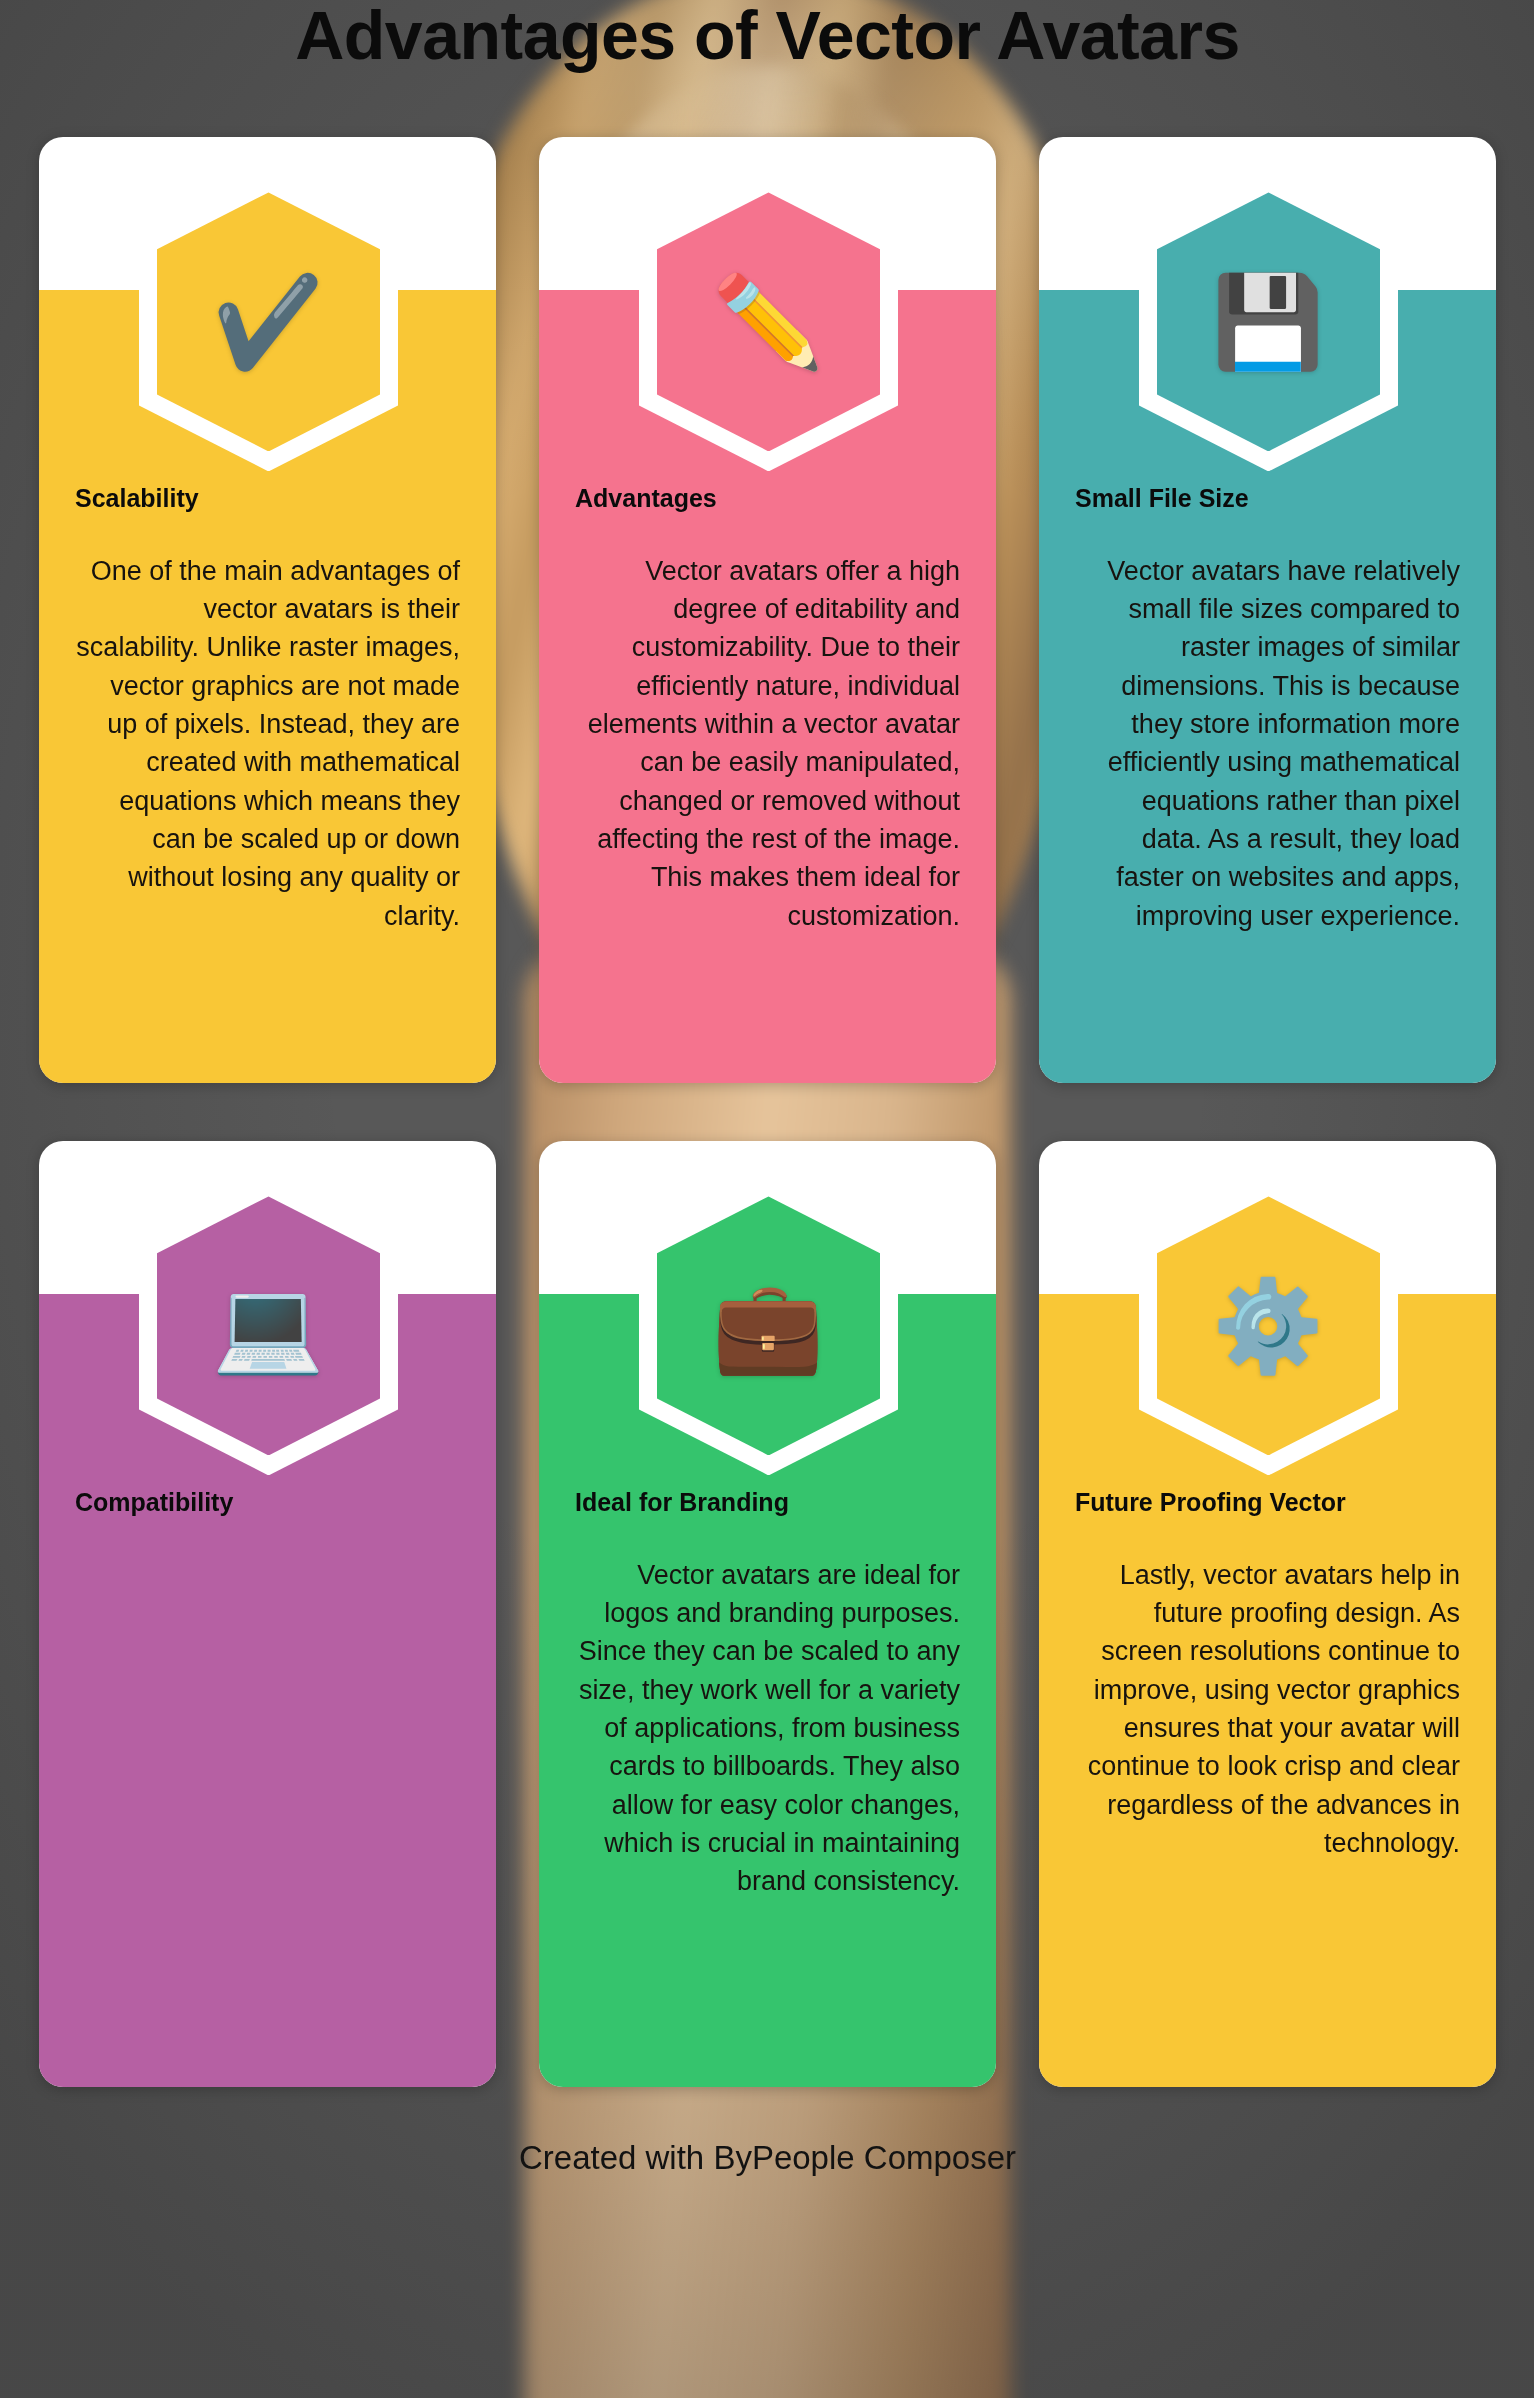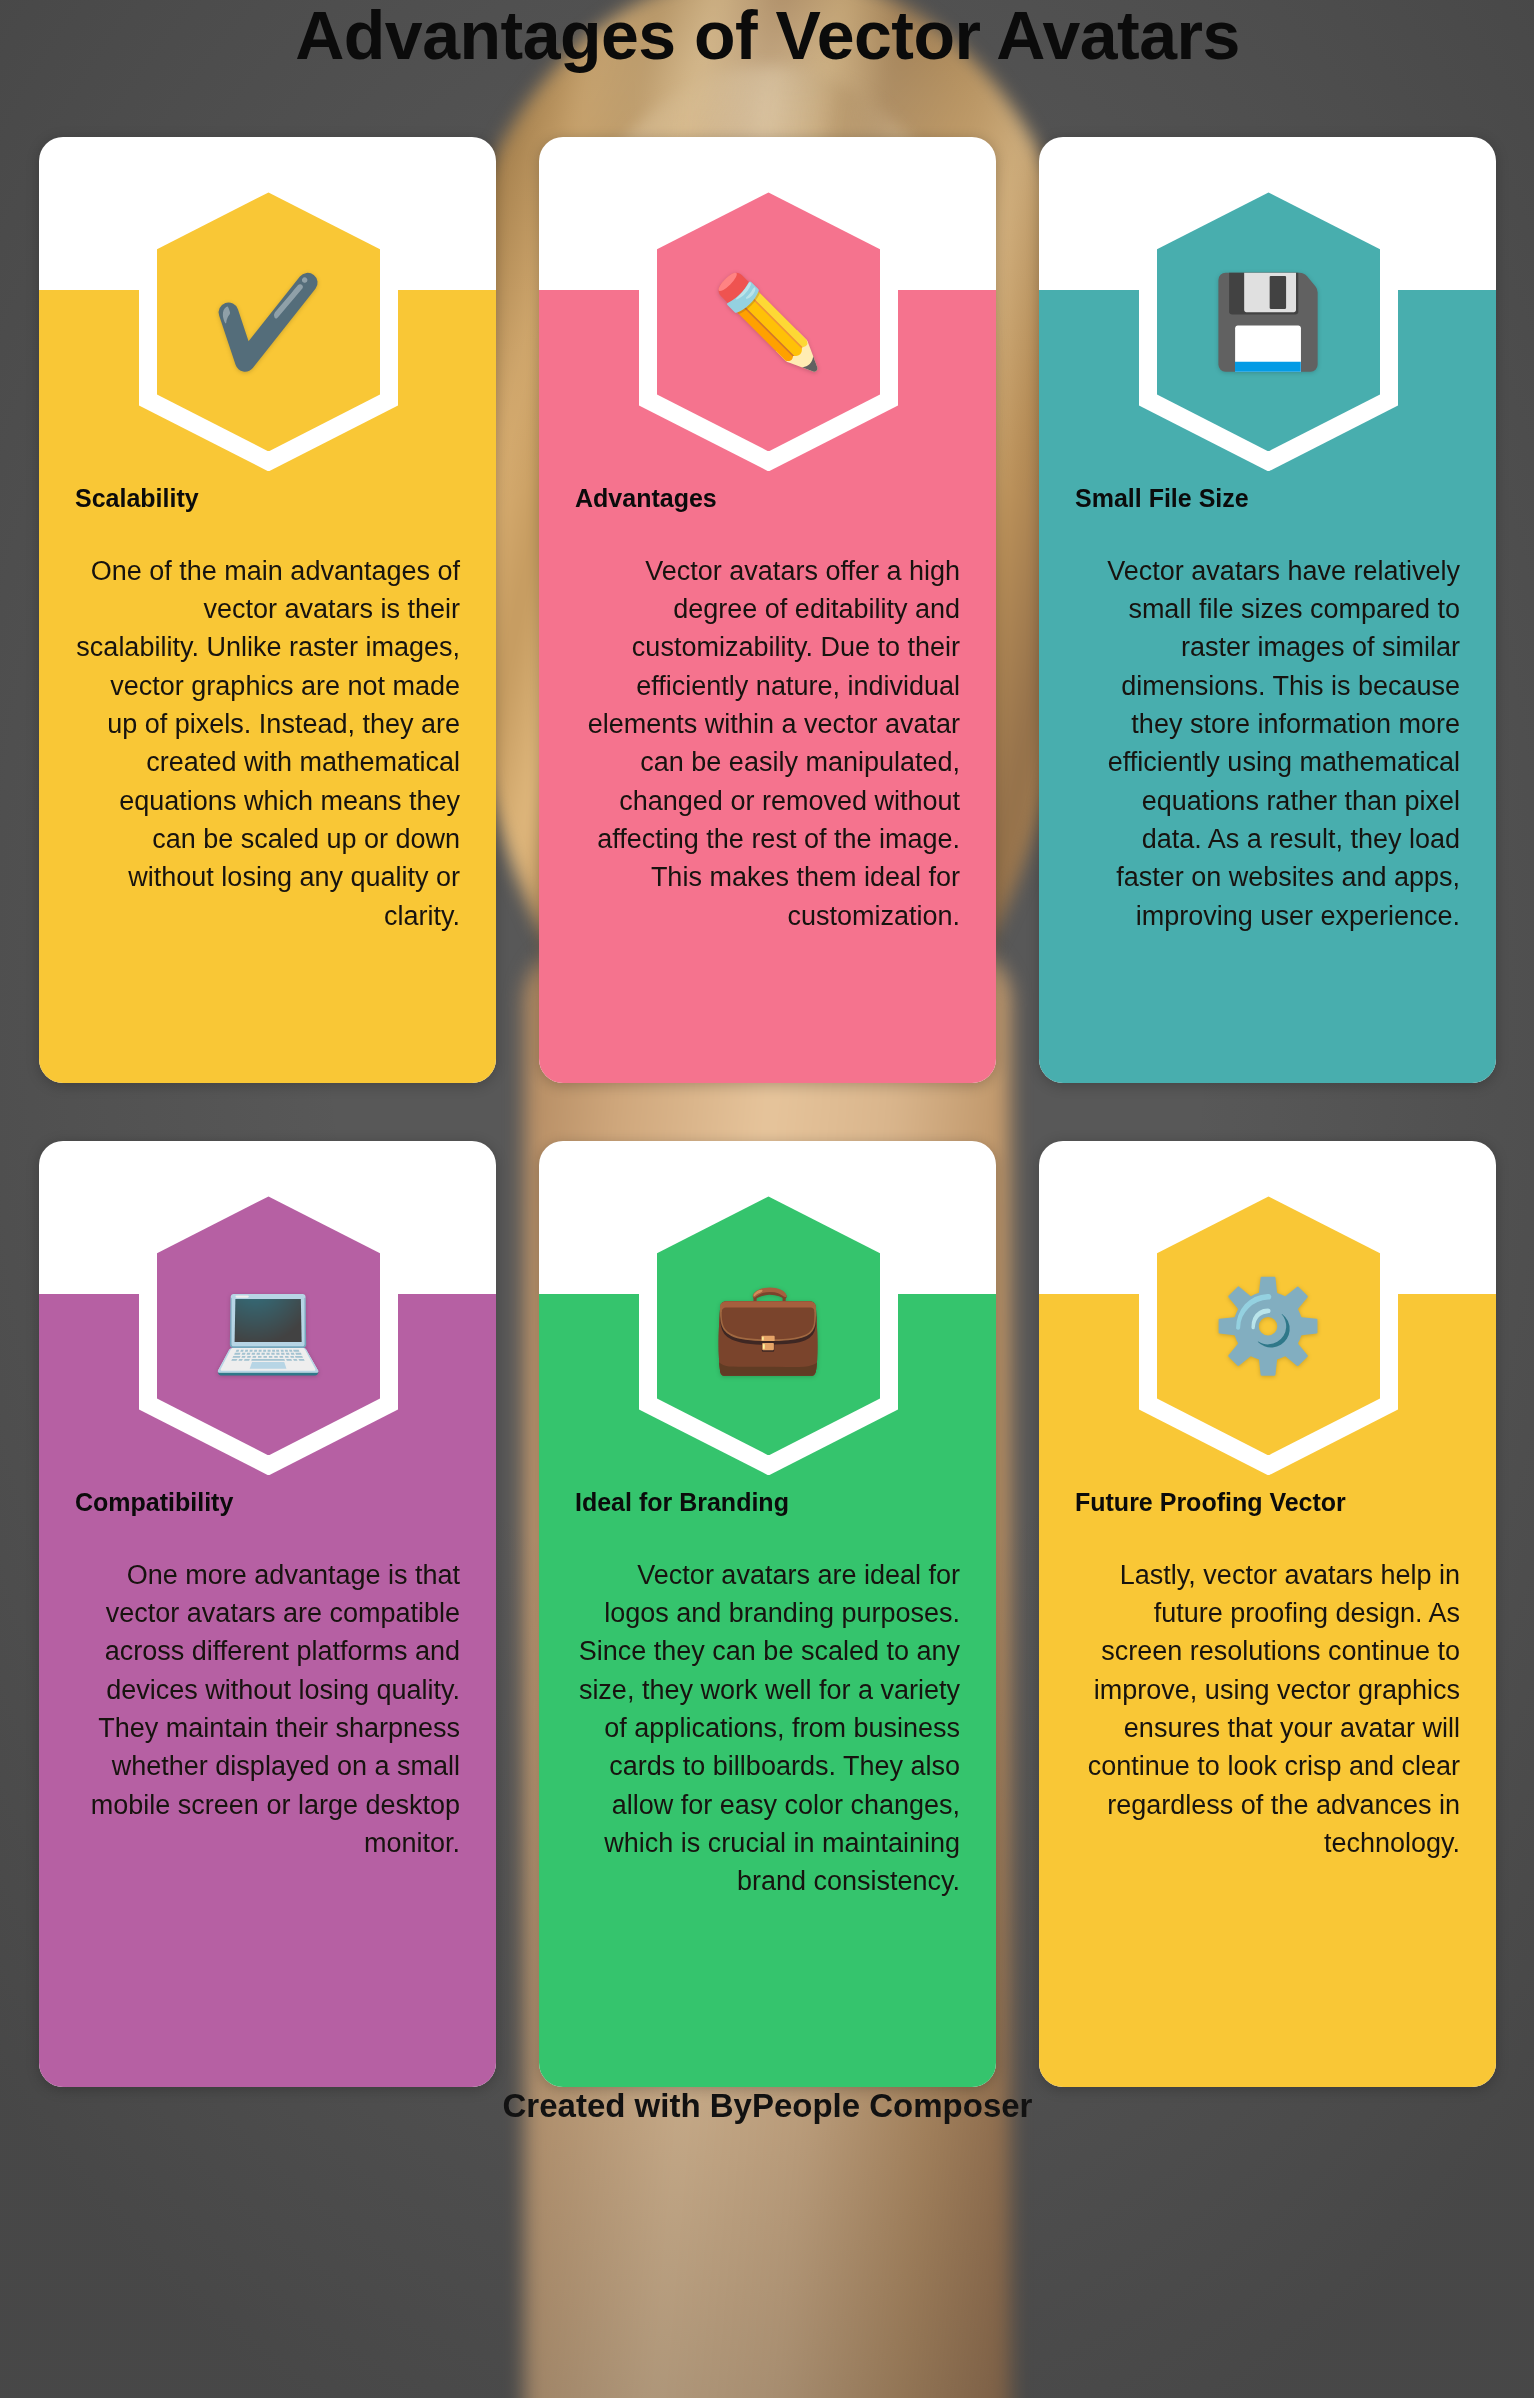--- a/index.html
+++ b/index.html
@@ -180,23 +180,23 @@
   .card-desc {
     margin-top: 39px;
     font-size: 27px;
     line-height: 1.42;
     color: #17130f;
     text-align: right;
   }
 
   #footer {
     text-align: center;
+    margin-top: 52px;
     font-size: 33px;
     color: #121212;
-    font-weight: bold;
   }
 
   
 </style>
 </head>
 <body style="background: rgb(87, 87, 87);">
 
 <div id="bg-photo">
   <div class="flat"></div>
   <div class="hair"></div>
@@ -265,21 +265,20 @@
         <div class="card-body-fill"></div>
         <div class="hex-wrap">
           <div class="hex-outline"></div>
           <div class="hex">
             <span class="glyph">💻</span>
           </div>
         </div>
       </div>
       <div class="card-text">
         <div class="card-title">Compatibility</div>
-        <div class="card-desc">One more advantage is that vector avatars are compatible across different platforms and devices without losing quality. They maintain their sharpness whether displayed on a small mobile screen or large desktop monitor.</div>
       </div>
     </div>
 
     <div class="card" style="--c: #35C46D;">
       <div class="card-head">
         <div class="card-body-fill"></div>
         <div class="hex-wrap">
           <div class="hex-outline"></div>
           <div class="hex">
             <span class="glyph">💼</span>

